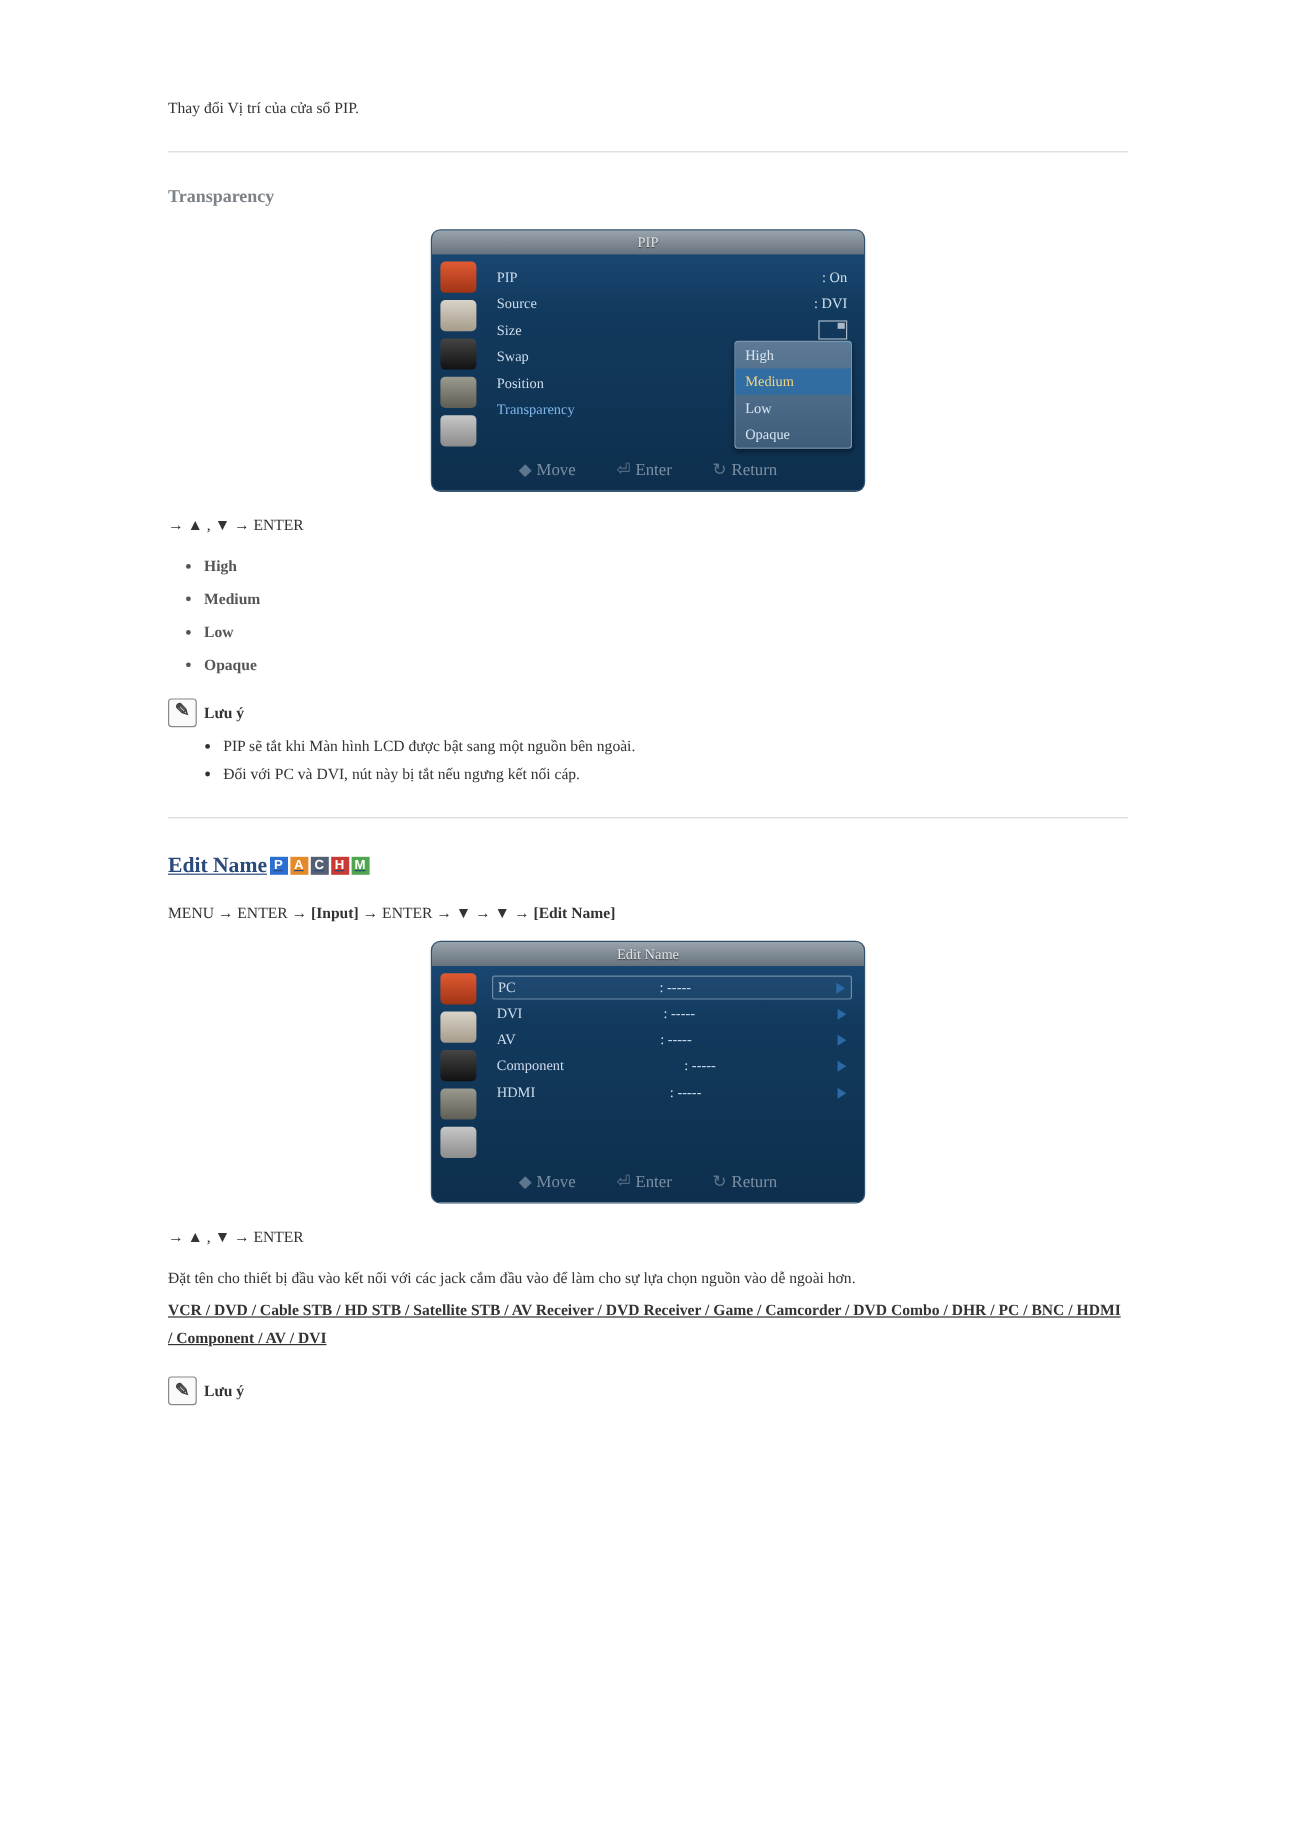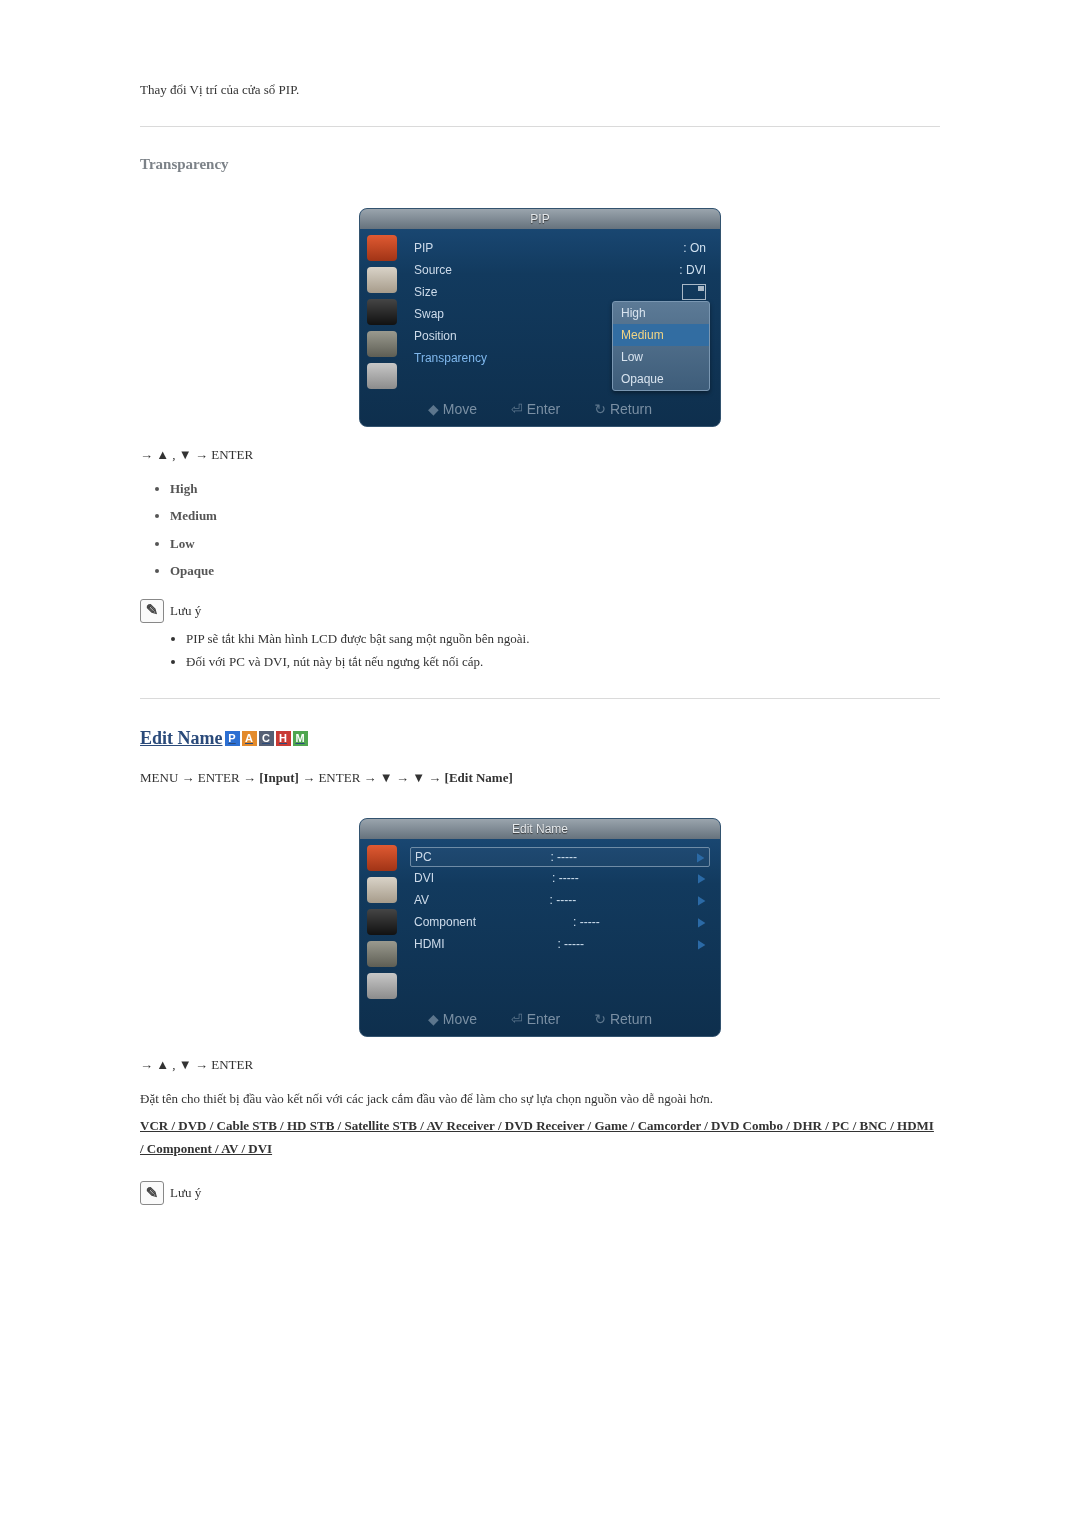--- a/index.html
+++ b/index.html
@@ -63,22 +63,21 @@
     justify-content: center;
     margin: 10px 0 18px 0;
   }
   .osd {
     width: 360px;
     background: #12365a;
     background: linear-gradient(#1c4c7a 0%, #123a5e 30%, #0e2f4d 100%);
     border-radius: 8px;
     overflow: hidden;
     border: 1px solid #33536f;
-    font-family: Liberation Sans, sans-serif;
-    margin-top: 17px;
+    font-family: Liberation Serif, serif;
   }
   .osd .titlebar {
     height: 20px;
     background: linear-gradient(#9aa4ad, #66727d);
     color: #e5e9ec;
     font-size: 12px;
     text-align: center;
     line-height: 20px;
     text-shadow: 0 1px 1px #333;
   }
@@ -195,21 +194,21 @@
     border: 1px solid #888;
     border-radius: 3px;
     display: flex;
     align-items: center;
     justify-content: center;
     font-size: 15px;
     color: #444;
     background: #fafafa;
     font-weight: bold;
   }
-  .note-title { font-weight: normal; font-size: 13px; }
+  .note-title { font-weight: bold; font-size: 13px; }
   ul.notes {
     margin: 2px 0 14px 0;
     padding-left: 46px;
     list-style: disc;
   }
   ul.notes li { margin: 4px 0; }
   .names { font-weight: bold; margin: 6px 0 20px 0; line-height: 1.8; text-decoration: underline; }
 </style>
 </head>
 <body>

